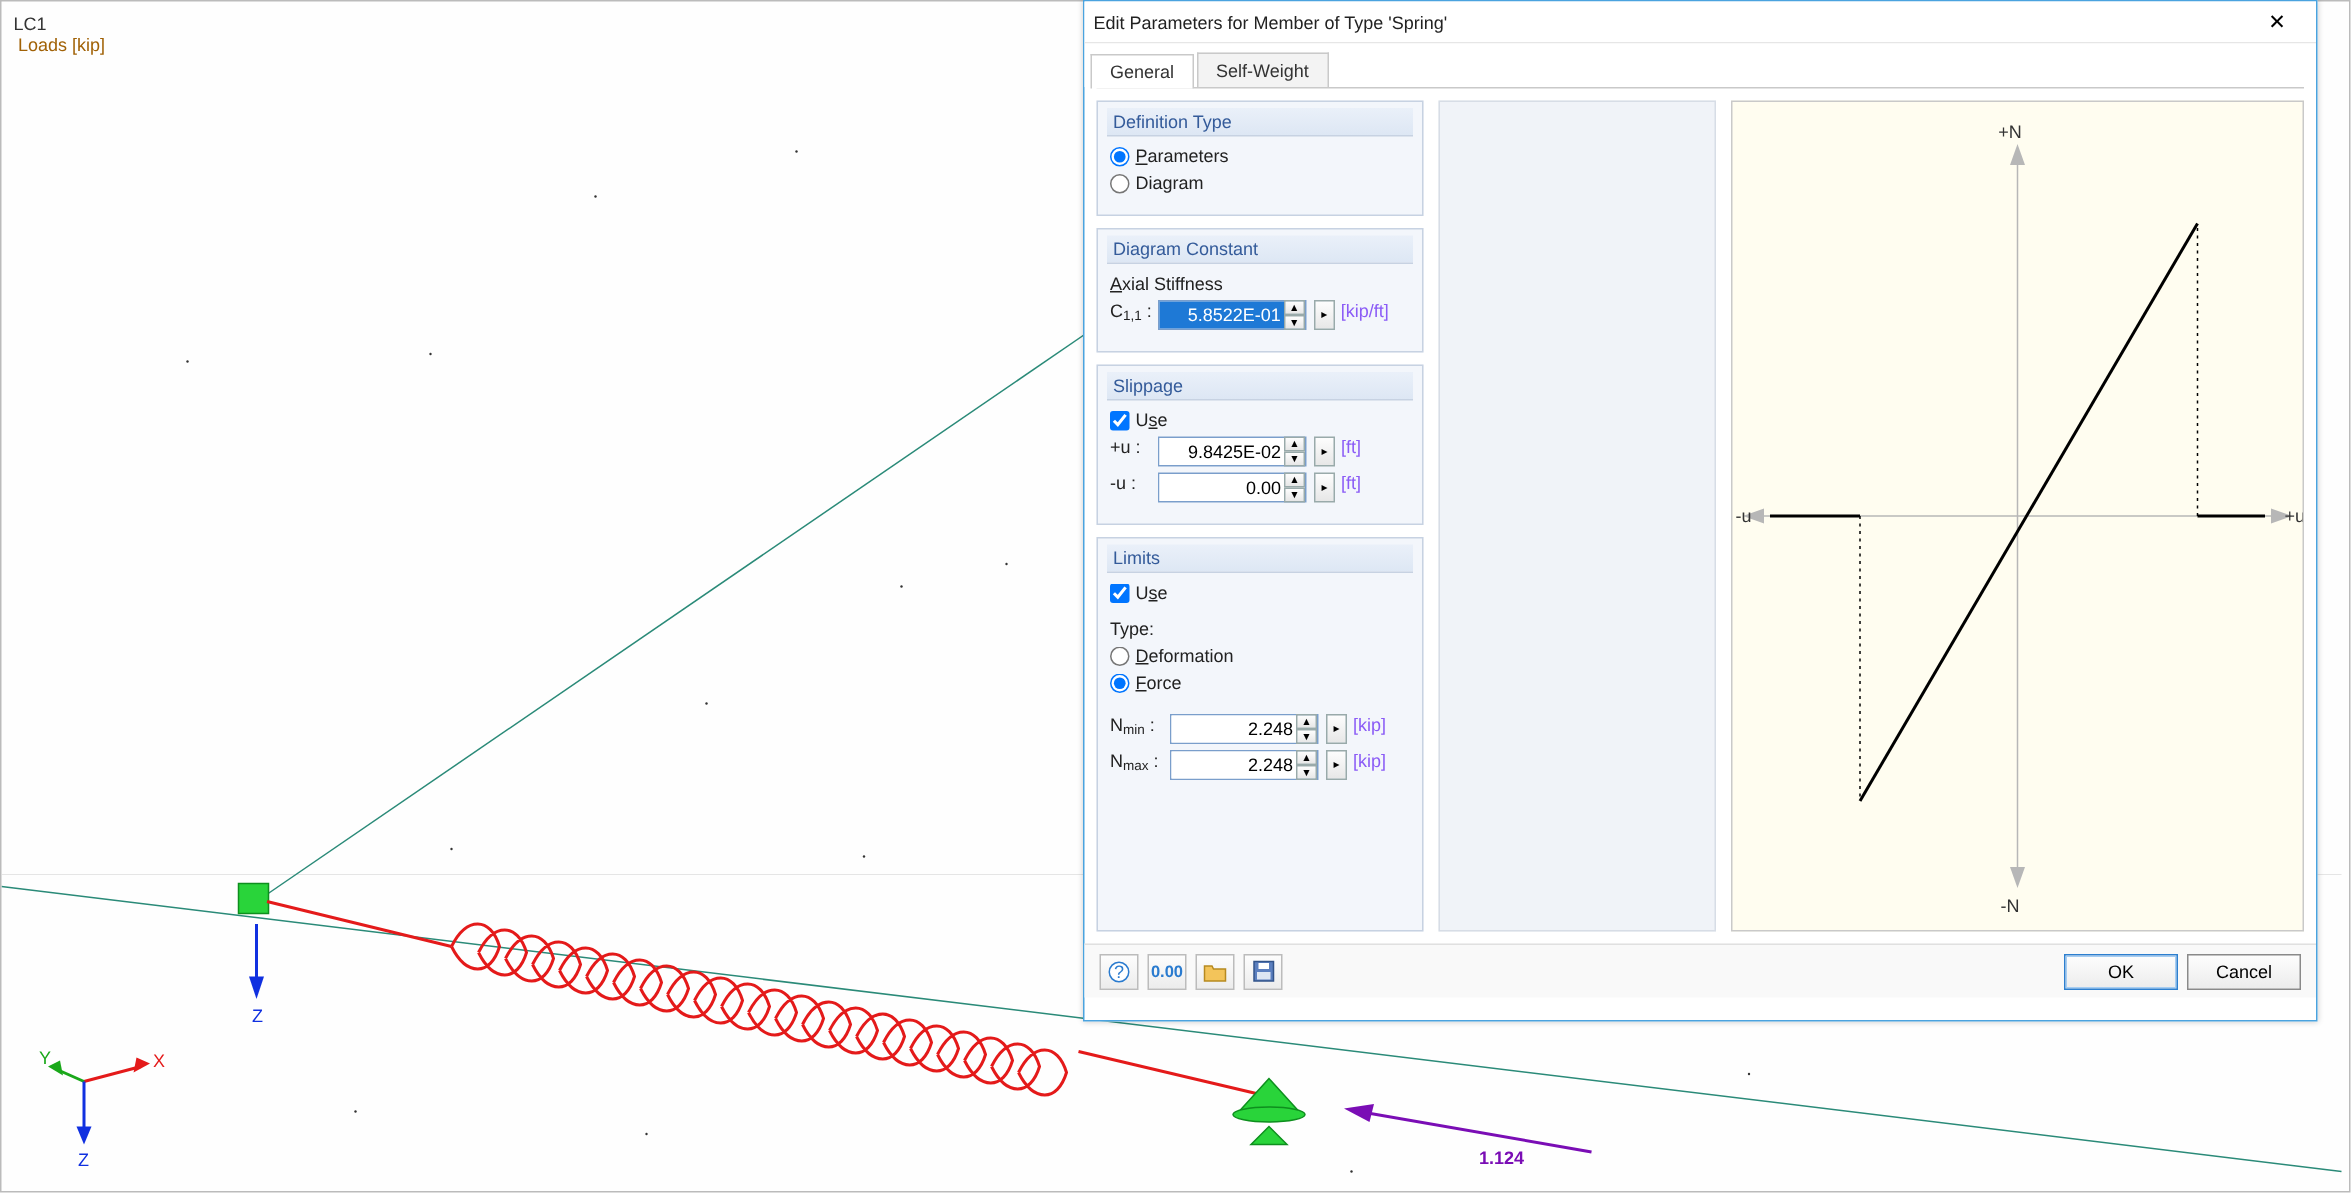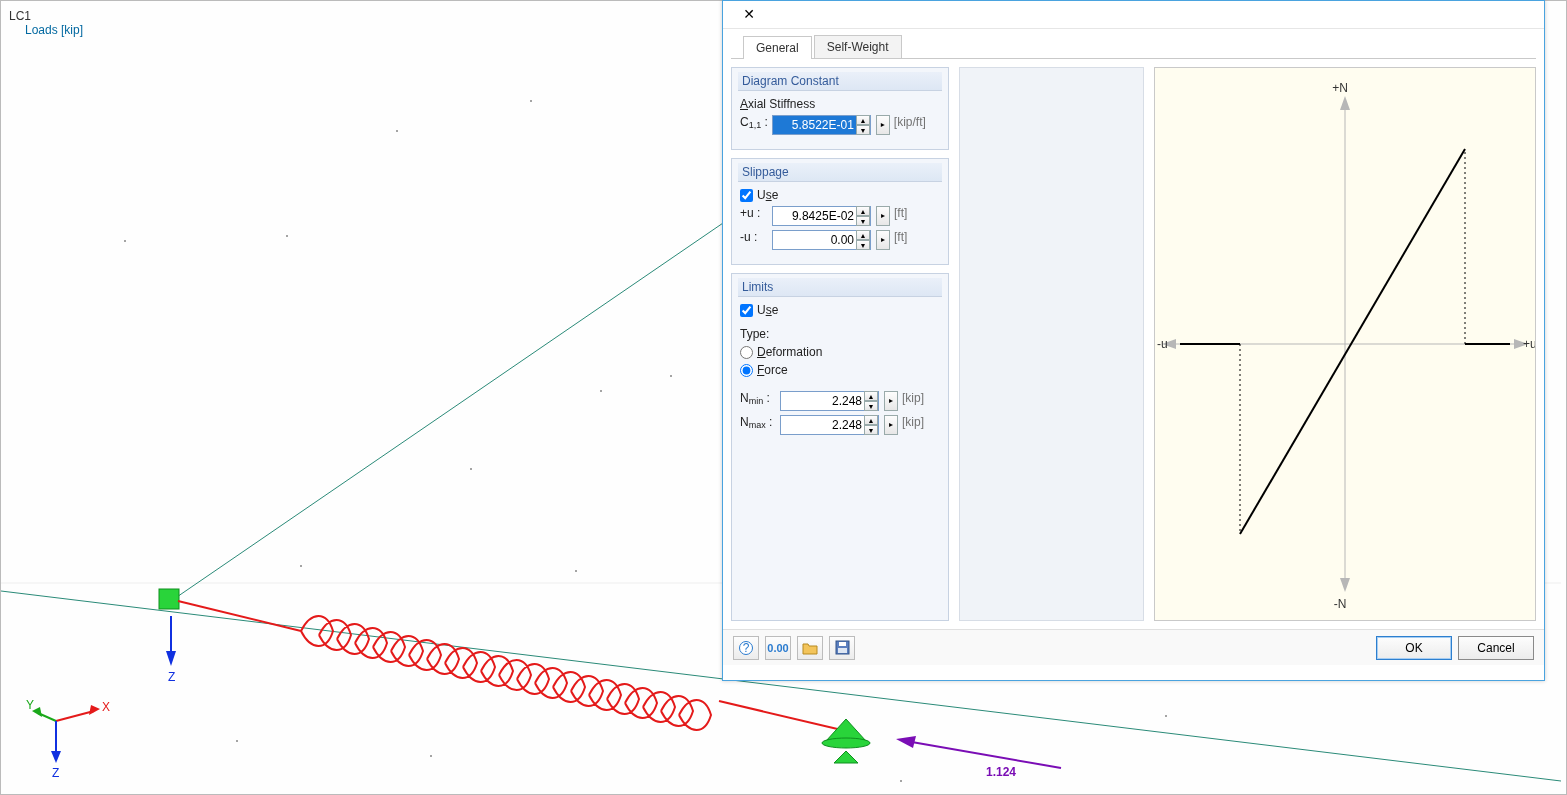--- a/index.html
+++ b/index.html
@@ -1,28 +1,28 @@
 <!DOCTYPE html>
 <html><head>
 <meta charset="utf-8">
 <style>
 * { box-sizing: border-box; margin: 0; padding: 0; font-family: "Segoe UI", Tahoma, sans-serif; font-size: 12px; }
 html, body { width: 1567px; height: 795px; overflow: hidden; background: #fff; }
 
 .viewport { position: absolute; left: 0; top: 0; width: 1567px; height: 795px; background: #fefefe; border: 1px solid #bbb; }
 .viewport-label { position: absolute; left: 8px; top: 8px; color: #333; }
-.viewport-label2 { position: absolute; left: 24px; top: 22px; color: #0369a1; }
+.viewport-label2 { position: absolute; left: 11px; top: 22px; color: #a16207; }
 
 svg.scene { position: absolute; left: 0; top: 0; width: 1567px; height: 795px; }
 
 .dialog { position: absolute; left: 722px; top: 0; width: 823px; height: 681px; background: #fff; border: 1px solid #4aa3df; box-shadow: 0 0 4px rgba(0,0,0,.2); }
 .dialog-titlebar { height: 28px; background: #fff; display: flex; align-items: center; padding: 0 6px; border-bottom: 1px solid #e6e6e6; }
 .dialog-title { flex: 1; color: #222; }
 .dialog-close { width: 40px; height: 20px; text-align: center; cursor: pointer; font-size: 14px; line-height: 18px; }
-.tabstrip { display: flex; padding: 6px 8px 0 20px; background: #fff; align-items: center; }
+.tabstrip { display: flex; padding: 6px 8px 0 4px; background: #fff; align-items: center; }
 .tab { padding: 4px 12px; border: 1px solid #c9c9c9; border-bottom: none; background: #f3f3f3; margin-right: 2px; color: #333; cursor: pointer; }
 .tab.active { background: #fff; position: relative; top: 1px; }
 .tabline { border-bottom: 1px solid #c9c9c9; margin: 0 8px; }
 
 .body { display: flex; padding: 8px; gap: 10px; height: 570px; }
 .left-col { width: 218px; display: flex; flex-direction: column; gap: 8px; }
 .mid-col { width: 185px; background: #f0f3f8; border: 1px solid #d7dde6; }
 .right-col { flex: 1; background: #fffdf0; border: 1px solid #c9c9c9; position: relative; }
 
 .group { border: 1px solid #c7d2e2; background: #f3f6fb; padding: 6px 8px 10px 8px; }
@@ -34,21 +34,21 @@
 .field-row { display: flex; align-items: flex-start; gap: 4px; margin: 4px 0; }
 .field-label { color: #222; }
 .sub { font-size: 9px; position: relative; top: 2px; }
 
 .numedit { display: flex; align-items: center; border: 1px solid #7a9ecb; background: #fff; height: 20px; }
 .numedit.sel input { background: #1e79d6; color: #fff; }
 .numedit input { width: 83px; border: none; outline: none; text-align: right; padding: 0 2px; height: 18px; font-size: 12px; }
 .spin { display: flex; flex-direction: column; }
 .spin button { width: 14px; height: 10px; border: 1px solid #9aa; background: linear-gradient(#fdfdfd,#e7e7e7); font-size: 7px; line-height: 7px; padding: 0; cursor: pointer; }
 .aux-btn { width: 14px; height: 20px; border: 1px solid #9aa; background: linear-gradient(#fdfdfd,#e7e7e7); font-size: 8px; line-height: 18px; text-align: center; margin-left: 1px; cursor: pointer; }
-.unit { color: #737373; }
+.unit { color: #8b5cf6; }
 
 .footer { height: 36px; display: flex; align-items: center; padding: 0 10px; gap: 6px; border-top: 1px solid #e0e0e0; background: #f9f9f9; }
 .footer .icon-btn { width: 26px; height: 24px; border: 1px solid #bcbcbc; background: linear-gradient(#fdfdfd,#ececec); display: flex; align-items: center; justify-content: center; font-size: 11px; cursor: pointer; }
 .footer .spacer { flex: 1; }
 .btn { min-width: 76px; height: 24px; border: 1px solid #8a8a8a; background: linear-gradient(#fdfdfd,#ececec); cursor: pointer; padding: 0 16px; }
 .btn.primary { border: 1px solid #2d7fcf; box-shadow: inset 0 0 0 1px #a6cdf2; }
 
 .und { text-decoration: underline; }
 </style>
 </head>
@@ -136,32 +136,44 @@
       <text x="-30" y="-12" fill="#1aa81a" font-size="11">Y</text>
       <line x1="0" y1="0" x2="0" y2="34" stroke="#1030e0" stroke-width="2"></line>
       <polygon points="0,42 -5,30 5,30" fill="#1030e0"></polygon>
       <text x="-4" y="56" fill="#1030e0" font-size="11">Z</text>
     </g>
   </svg>
 </div>
 
 <div class="dialog">
   <div class="dialog-titlebar">
+    <div class="dialog-title">Edit Parameters for Member of Type 'Spring'</div>
     <div class="dialog-close">✕</div>
   </div>
 
   <div class="tabstrip">
     <div class="tab active">General</div>
     <div class="tab">Self-Weight</div>
   </div>
   <div class="tabline"></div>
 
   <div class="body">
     <div class="left-col">
 
+      <div class="group">
+        <div class="group-title">Definition Type</div>
+        <label class="row">
+          <input type="radio" class="radio" name="deftype" checked="" style="">
+          <span><span class="und">P</span><span>arameters</span></span>
+        </label>
+        <label class="row">
+          <input type="radio" class="radio" name="deftype" style="">
+          <span>Diagram</span>
+        </label>
+      </div>
 
       <div class="group">
         <div class="group-title">Diagram Constant</div>
         <div class="field-label"><span class="und">A</span>xial Stiffness</div>
         <div class="field-row">
           <span class="field-label">
             <span>C</span><span class="sub">1,1</span><span> :</span>
           </span>
           <div class="numedit sel">
             <input value="5.8522E-01" style="">

